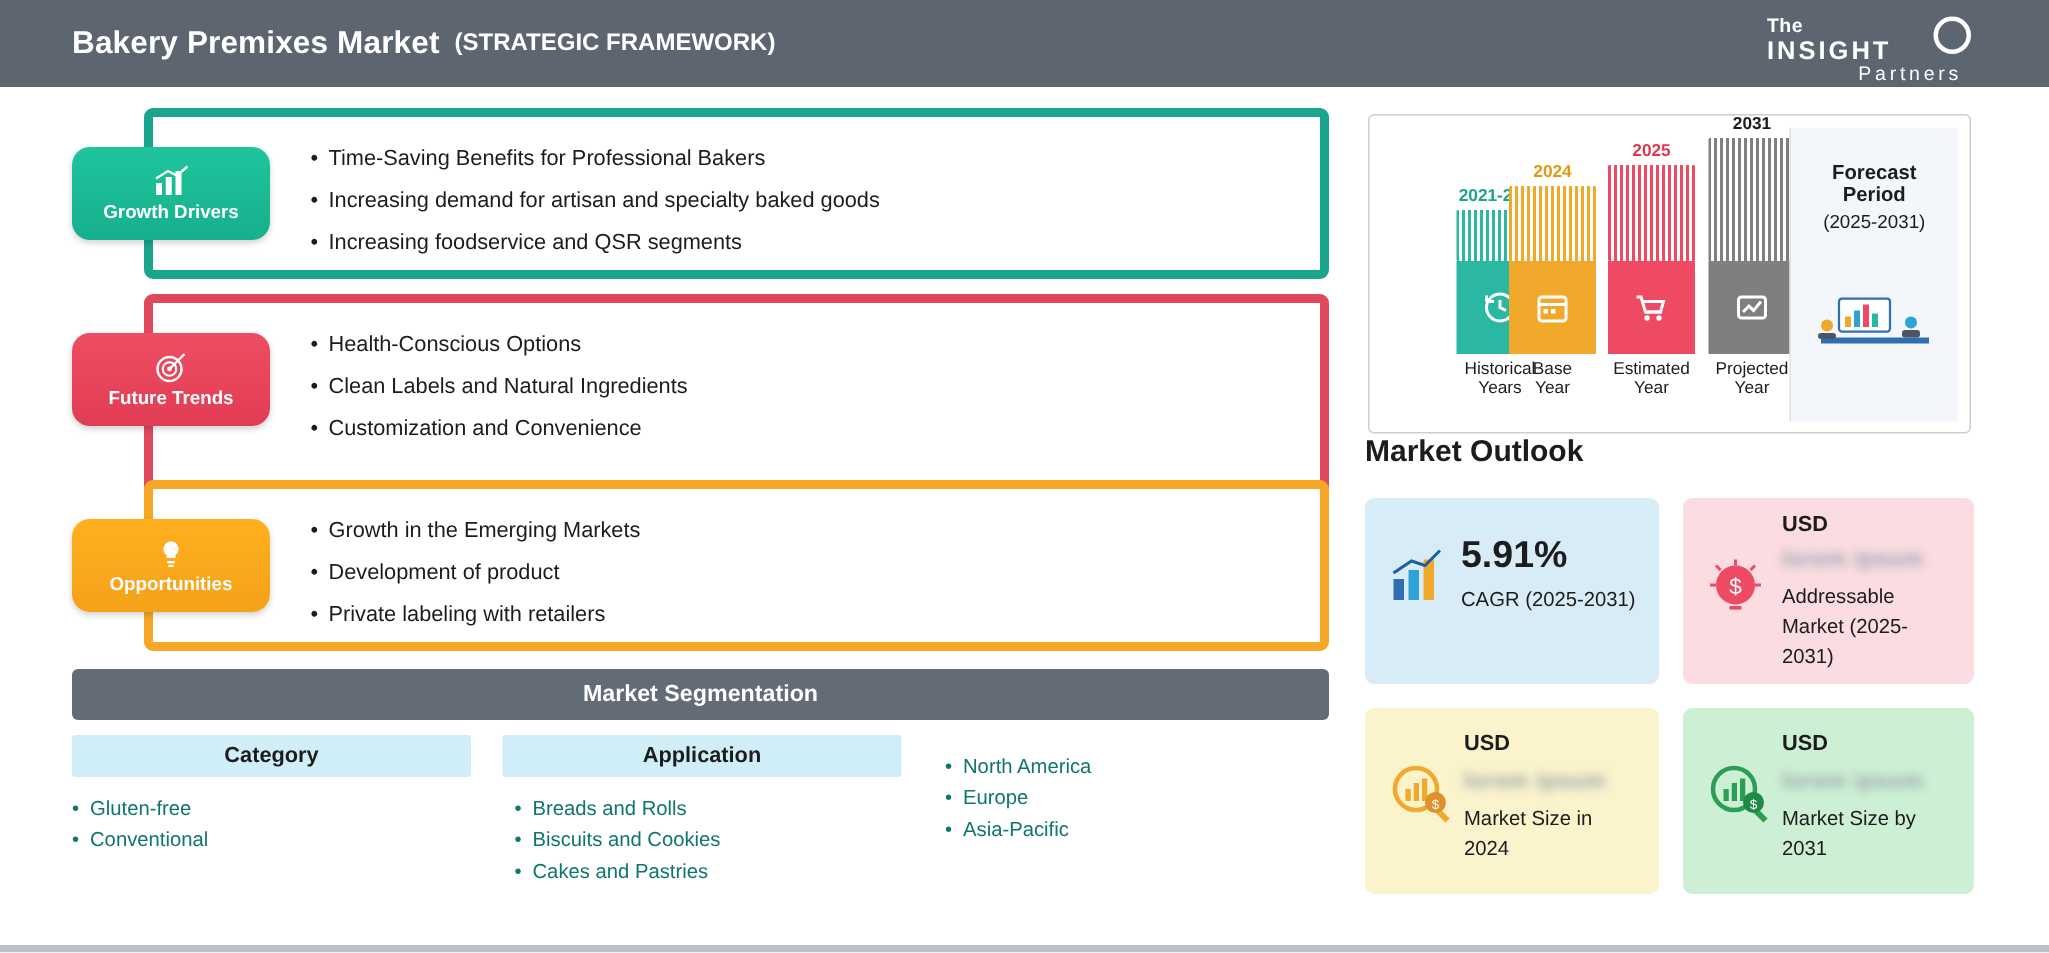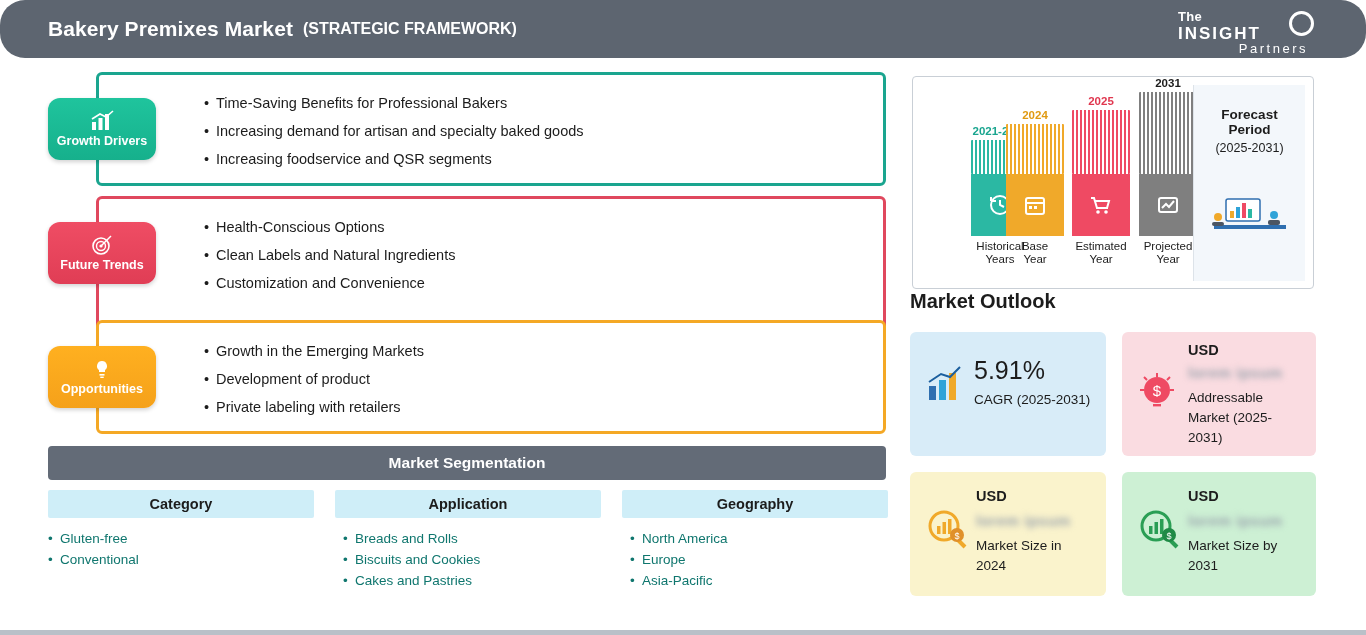--- a/index.html
+++ b/index.html
@@ -7,52 +7,52 @@
     width: 1366px; height: 635px;
     font-family: "Liberation Sans", sans-serif;
     background: #ffffff;
     overflow: hidden;
   }
   .page { position: relative; width: 1366px; height: 635px; background:#fff; }
 
   
   .header {
     position: absolute; left:0; top:0; width:1366px; height:58px;
-    background:#5d6570; display:flex; align-items:center;border-radius:25px;
+    background:#5d6570; display:flex; align-items:center;
   }
   .header-title {
     margin-left: 48px; color:#ffffff; font-size:21px; font-weight:bold;
     letter-spacing:0.1px;
   }
   .header-sub {
     margin-left: 10px; color:#ffffff; font-size:16px; font-weight:bold;
   }
   .logo { position:absolute; right:58px; top:9px; width:130px; height:42px; color:#fff; }
   .logo .l1 { font-size:13px; font-weight:bold; letter-spacing:0.3px; line-height:15px;}
   .logo .l2 { font-size:17px; font-weight:bold; letter-spacing:2px; line-height:19px;}
   .logo .l3 { font-size:13px; letter-spacing:2.5px; text-align:right; line-height:12px;}
   .logo .ring {
     position:absolute; right:-6px; top:2px; width:25px; height:25px;
     border:3px solid #fff; border-radius:50%;
   }
 
   
   .content { position:absolute; left:0; top:58px; width:1366px; height:577px; }
 
-  .row { position:absolute; left:96px; width:790px; border:3px solid #1d4ed8; border-radius:6px; background:#fff; }
+  .row { position:absolute; left:96px; width:790px; border:6px solid #1d4ed8; border-radius:6px; background:#fff; }
   .row.r1 { top:14px; height:114px; border-color:#1aa58f; }
   .row.r2 { top:138px; height:142px; border-color:#e0485e; }
   .row.r3 { top:262px; height:114px; border-color:#f4a825; }
 
   .row ul { list-style:none; margin:0; padding:14px 0 0 105px; }
   .row li { font-size:14.5px; color:#1c1c1c; line-height:28px; position:relative; padding-left:12px;}
   .row li:before { content:"•"; position:absolute; left:0; top:0; color:#1c1c1c; }
 
   .badge {
-    position:absolute; left:48px; width:108px; height:62px; border-radius:12px;
+    position:absolute; left:48px; width:132px; height:62px; border-radius:12px;
     display:flex; flex-direction:column; align-items:center; justify-content:center;
     color:#fff; box-shadow: 0 2px 4px rgba(0,0,0,0.18);
   }
   .badge .blabel { font-size:12.5px; font-weight:bold; margin-top:2px; }
   .badge.b1 { top:40px; background:linear-gradient(180deg,#1fc49d,#16b08c); }
   .badge.b2 { top:164px; background:linear-gradient(180deg,#ef4d64,#e03d55); }
   .badge.b3 { top:288px; background:linear-gradient(180deg,#ffb020,#f5a11a); }
   .badge .bicon { height:22px; display:block; }
 
   
@@ -98,21 +98,21 @@
   .fperiod .t1 { font-size:13.5px; font-weight:bold; color:#1c1c1c; }
   .fperiod .t2 { font-size:12.5px; color:#1c1c1c; margin-top:4px;}
 
   
   .mo-title { position:absolute; left:910px; top:232px; font-size:20px; font-weight:bold; color:#1c1c1c; }
   .card { position:absolute; border-radius:6px; }
   .card.k1 { left:910px; top:274px; width:196px; height:124px; background:#d8ecf8; }
   .card.k2 { left:1122px; top:274px; width:194px; height:124px; background:#fadce1; }
   .card.k3 { left:910px; top:414px; width:196px; height:124px; background:#faf3cc; }
   .card.k4 { left:1122px; top:414px; width:194px; height:124px; background:#cdf0d4; }
-  .cagr-val { position:absolute; left:64px; top:24px; font-size:25px; font-weight:normal; color:#1c1c1c; }
+  .cagr-val { position:absolute; left:64px; top:24px; font-size:25px; font-weight:bold; color:#1c1c1c; }
   .cagr-lbl { position:absolute; left:64px; top:60px; font-size:13.5px; color:#1c1c1c; }
   .usd { position:absolute; font-size:14.5px; font-weight:bold; color:#1c1c1c; }
   .blur {
     position:absolute; font-size:15px; font-weight:bold; color:#9aa3ad;
     filter: blur(3.2px); letter-spacing:0.5px;
   }
   .sub { position:absolute; font-size:13.5px; color:#1c1c1c; line-height:20px; width:120px;}
 
   .footer-line { position:absolute; left:0; top:630px; width:1366px; height:5px; background:#b9c0c8; }
   .icon-svg { display:block; }
@@ -204,21 +204,20 @@
     <div class="seg-col c2">
       <div class="seg-head">Application</div>
       <ul>
         <li>Breads and Rolls</li>
         <li>Biscuits and Cookies</li>
         <li>Cakes and Pastries</li>
       </ul>
     </div>
 
     <div class="seg-col c3">
-      <div class="seg-head">Geography</div>
       <ul>
         <li>North America</li>
         <li>Europe</li>
         <li>Asia-Pacific</li>
       </ul>
     </div>
 
     <div class="forecast">
 
       <div class="barcol" style="left:26px; top:48px;margin-left:32px;">

